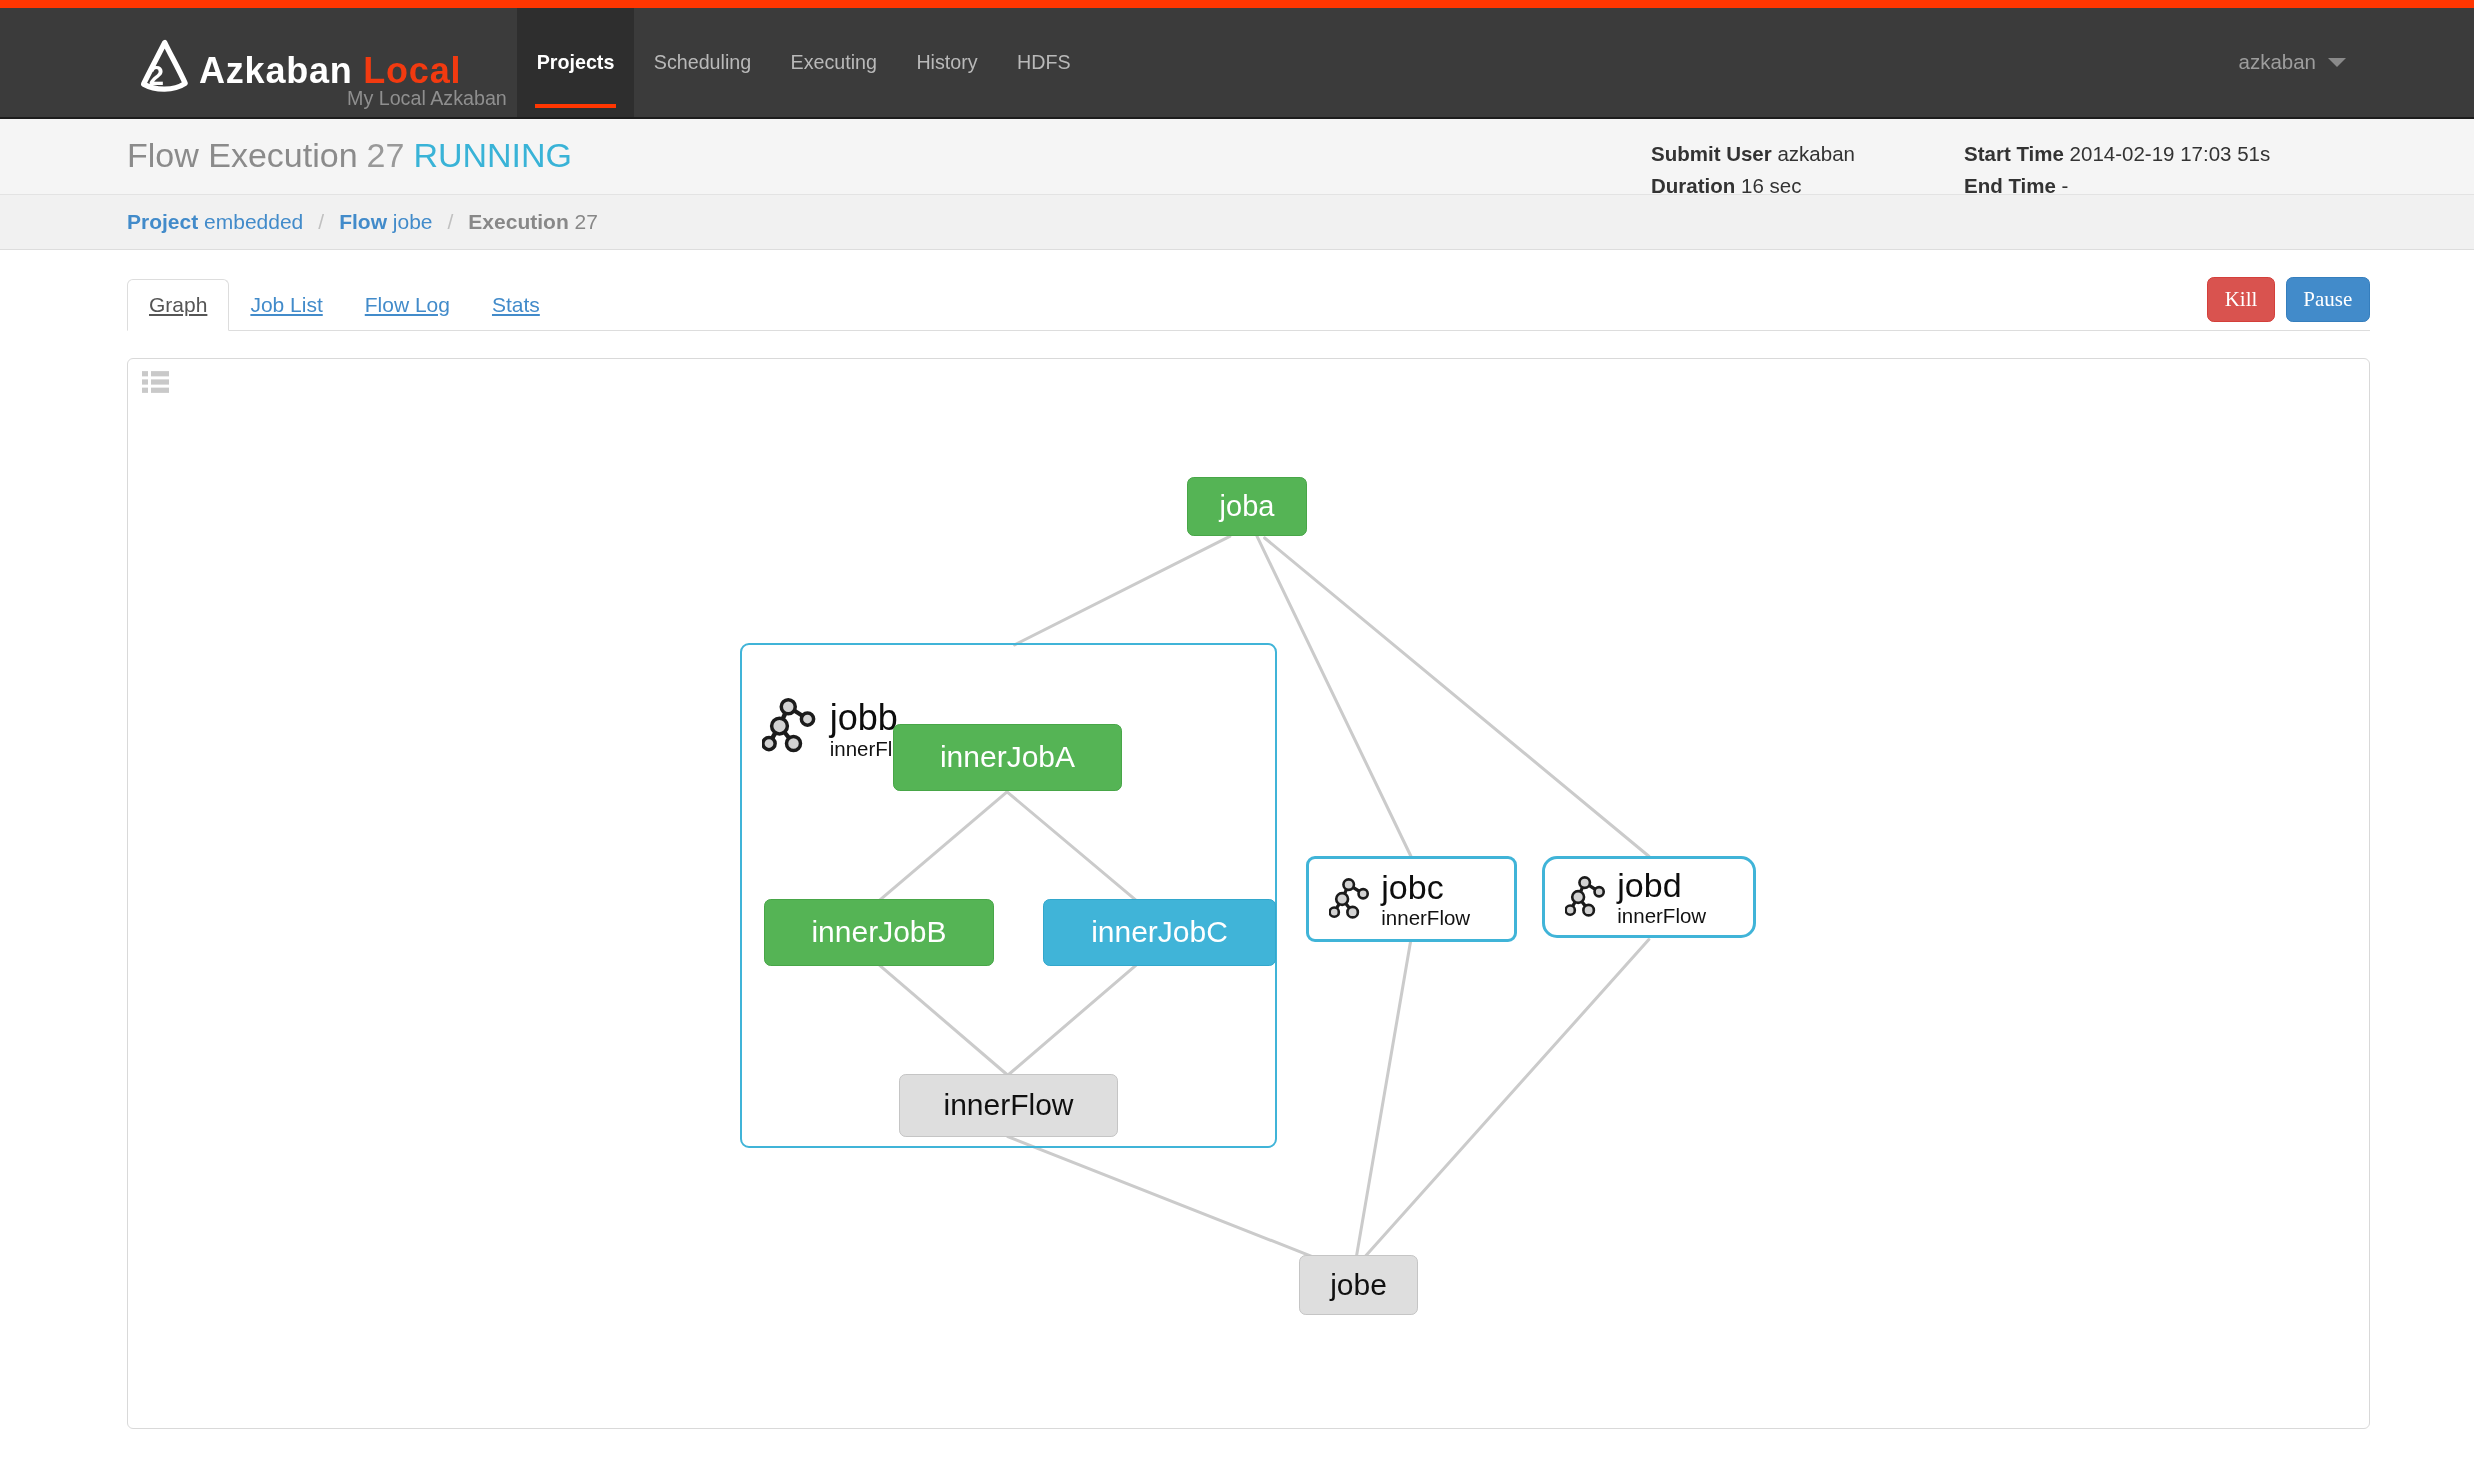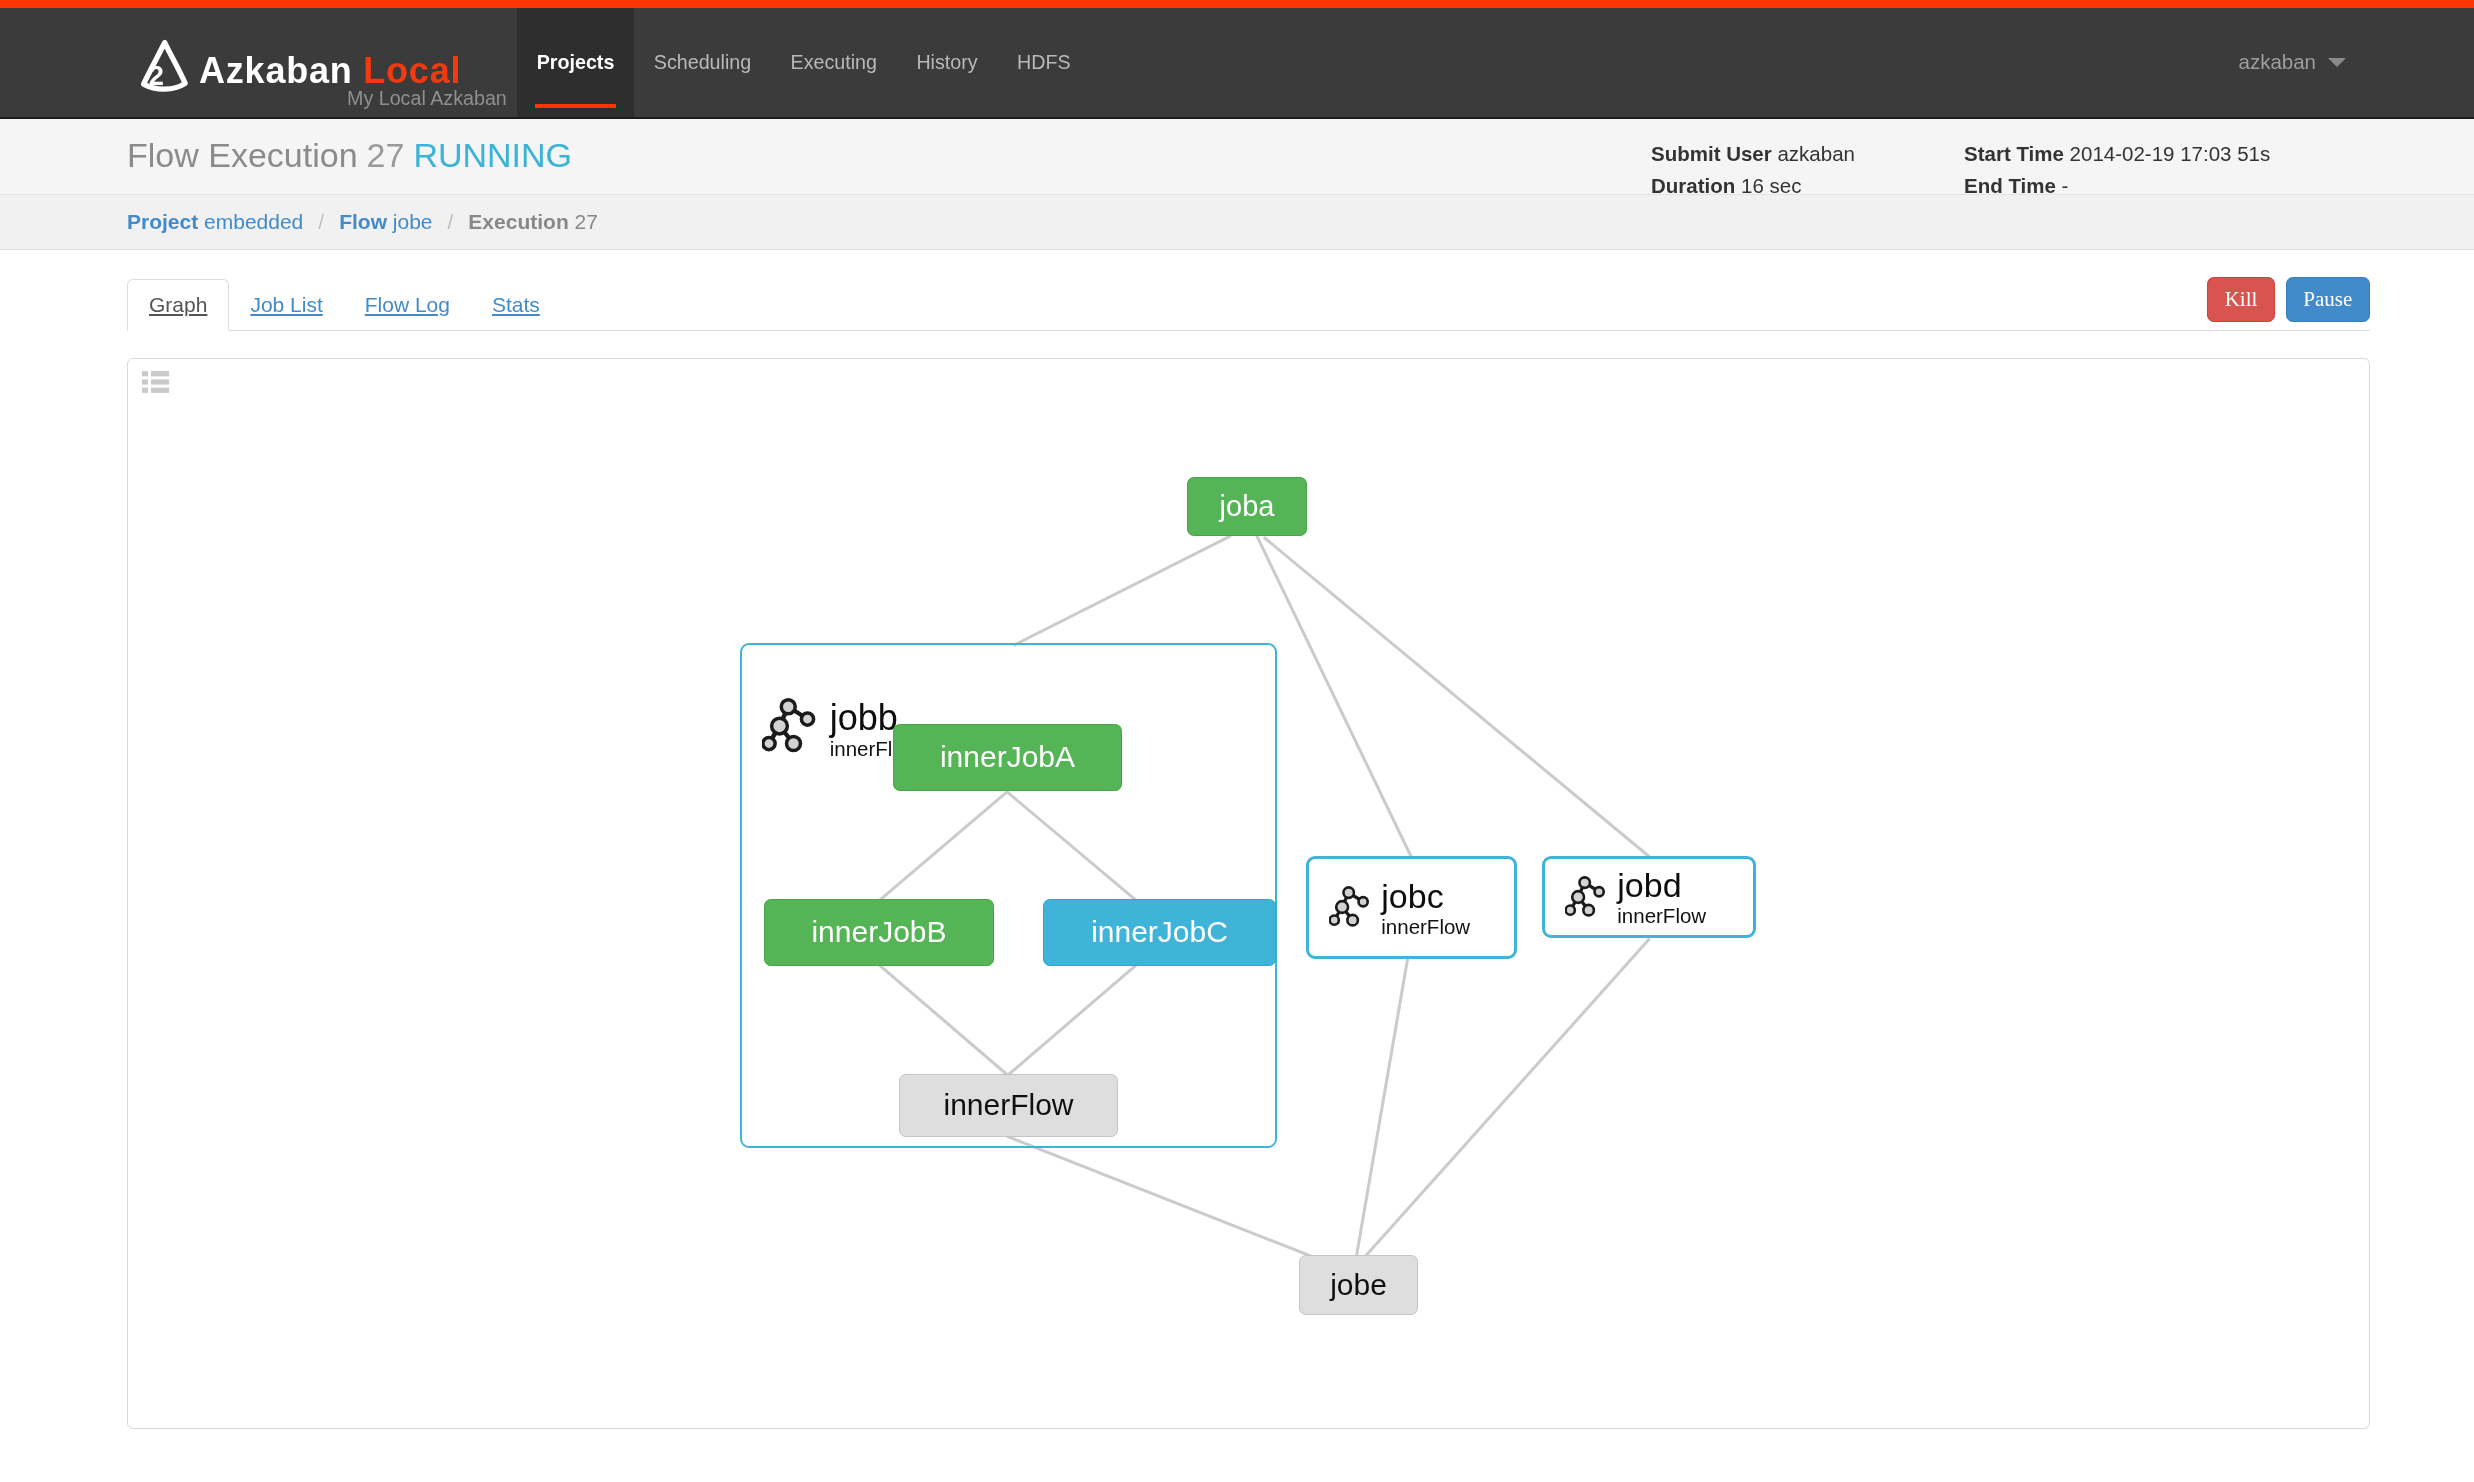--- a/index.html
+++ b/index.html
@@ -174,21 +174,21 @@
     </div>
   </div>
 
   <div class="gnode green" style="left:1059px; top:118px; width:120px; height:59px; font-size:29px;">joba</div>
   <div class="gnode green" style="left:636px; top:540px; width:230px; height:67px;">innerJobB</div>
   <div class="gnode green" style="left:765px; top:365px; width:229px; height:67px;">innerJobA</div>
   <div class="gnode cyan" style="left:891px; top:540px; width:233px; height:67px;margin-left:24px;">innerJobC</div>
   <div class="gnode gray" style="left:771px; top:715px; width:219px; height:63px;">innerFlow</div>
   <div class="gnode gray" style="left:1171px; top:896px; width:119px; height:60px;">jobe</div>
 
-  <div class="flow-box" style="left:1178px; top:497px; width:211px; height:103px;">
+  <div class="flow-box" style="left:1178px; top:497px; width:211px; height:86px;">
     <svg width="42" height="42" viewBox="0 0 64 64">
       <g stroke="#1b1b1b" stroke-width="5">
         <line x1="30" y1="10" x2="20" y2="32"></line>
           <line x1="30" y1="10" x2="52" y2="24"></line>
         <line x1="20" y1="32" x2="8" y2="52"></line>
           <line x1="20" y1="32" x2="36" y2="52"></line>
       </g>
       <g fill="#d2d2d2" stroke="#1b1b1b" stroke-width="4">
         <circle cx="30" cy="10" r="8"></circle>
           <circle cx="52" cy="24" r="7"></circle>
@@ -196,21 +196,21 @@
           <circle cx="8" cy="52" r="7"></circle>
           <circle cx="36" cy="52" r="8"></circle>
       </g>
     </svg>
     <div class="titles">
       <div class="flow-title">jobc</div>
       <div class="flow-subtitle">innerFlow</div>
     </div>
   </div>
 
-  <div class="flow-box" style="left:1414px; top:497px; width:214px; height:82px;">
+  <div class="flow-box" style="left:1414px; top:497px; width:214px; height:82px;border-radius:15px;">
     <svg width="42" height="42" viewBox="0 0 64 64">
       <g stroke="#1b1b1b" stroke-width="5">
         <line x1="30" y1="10" x2="20" y2="32"></line>
           <line x1="30" y1="10" x2="52" y2="24"></line>
         <line x1="20" y1="32" x2="8" y2="52"></line>
           <line x1="20" y1="32" x2="36" y2="52"></line>
       </g>
       <g fill="#d2d2d2" stroke="#1b1b1b" stroke-width="4">
         <circle cx="30" cy="10" r="8"></circle>
           <circle cx="52" cy="24" r="7"></circle>

